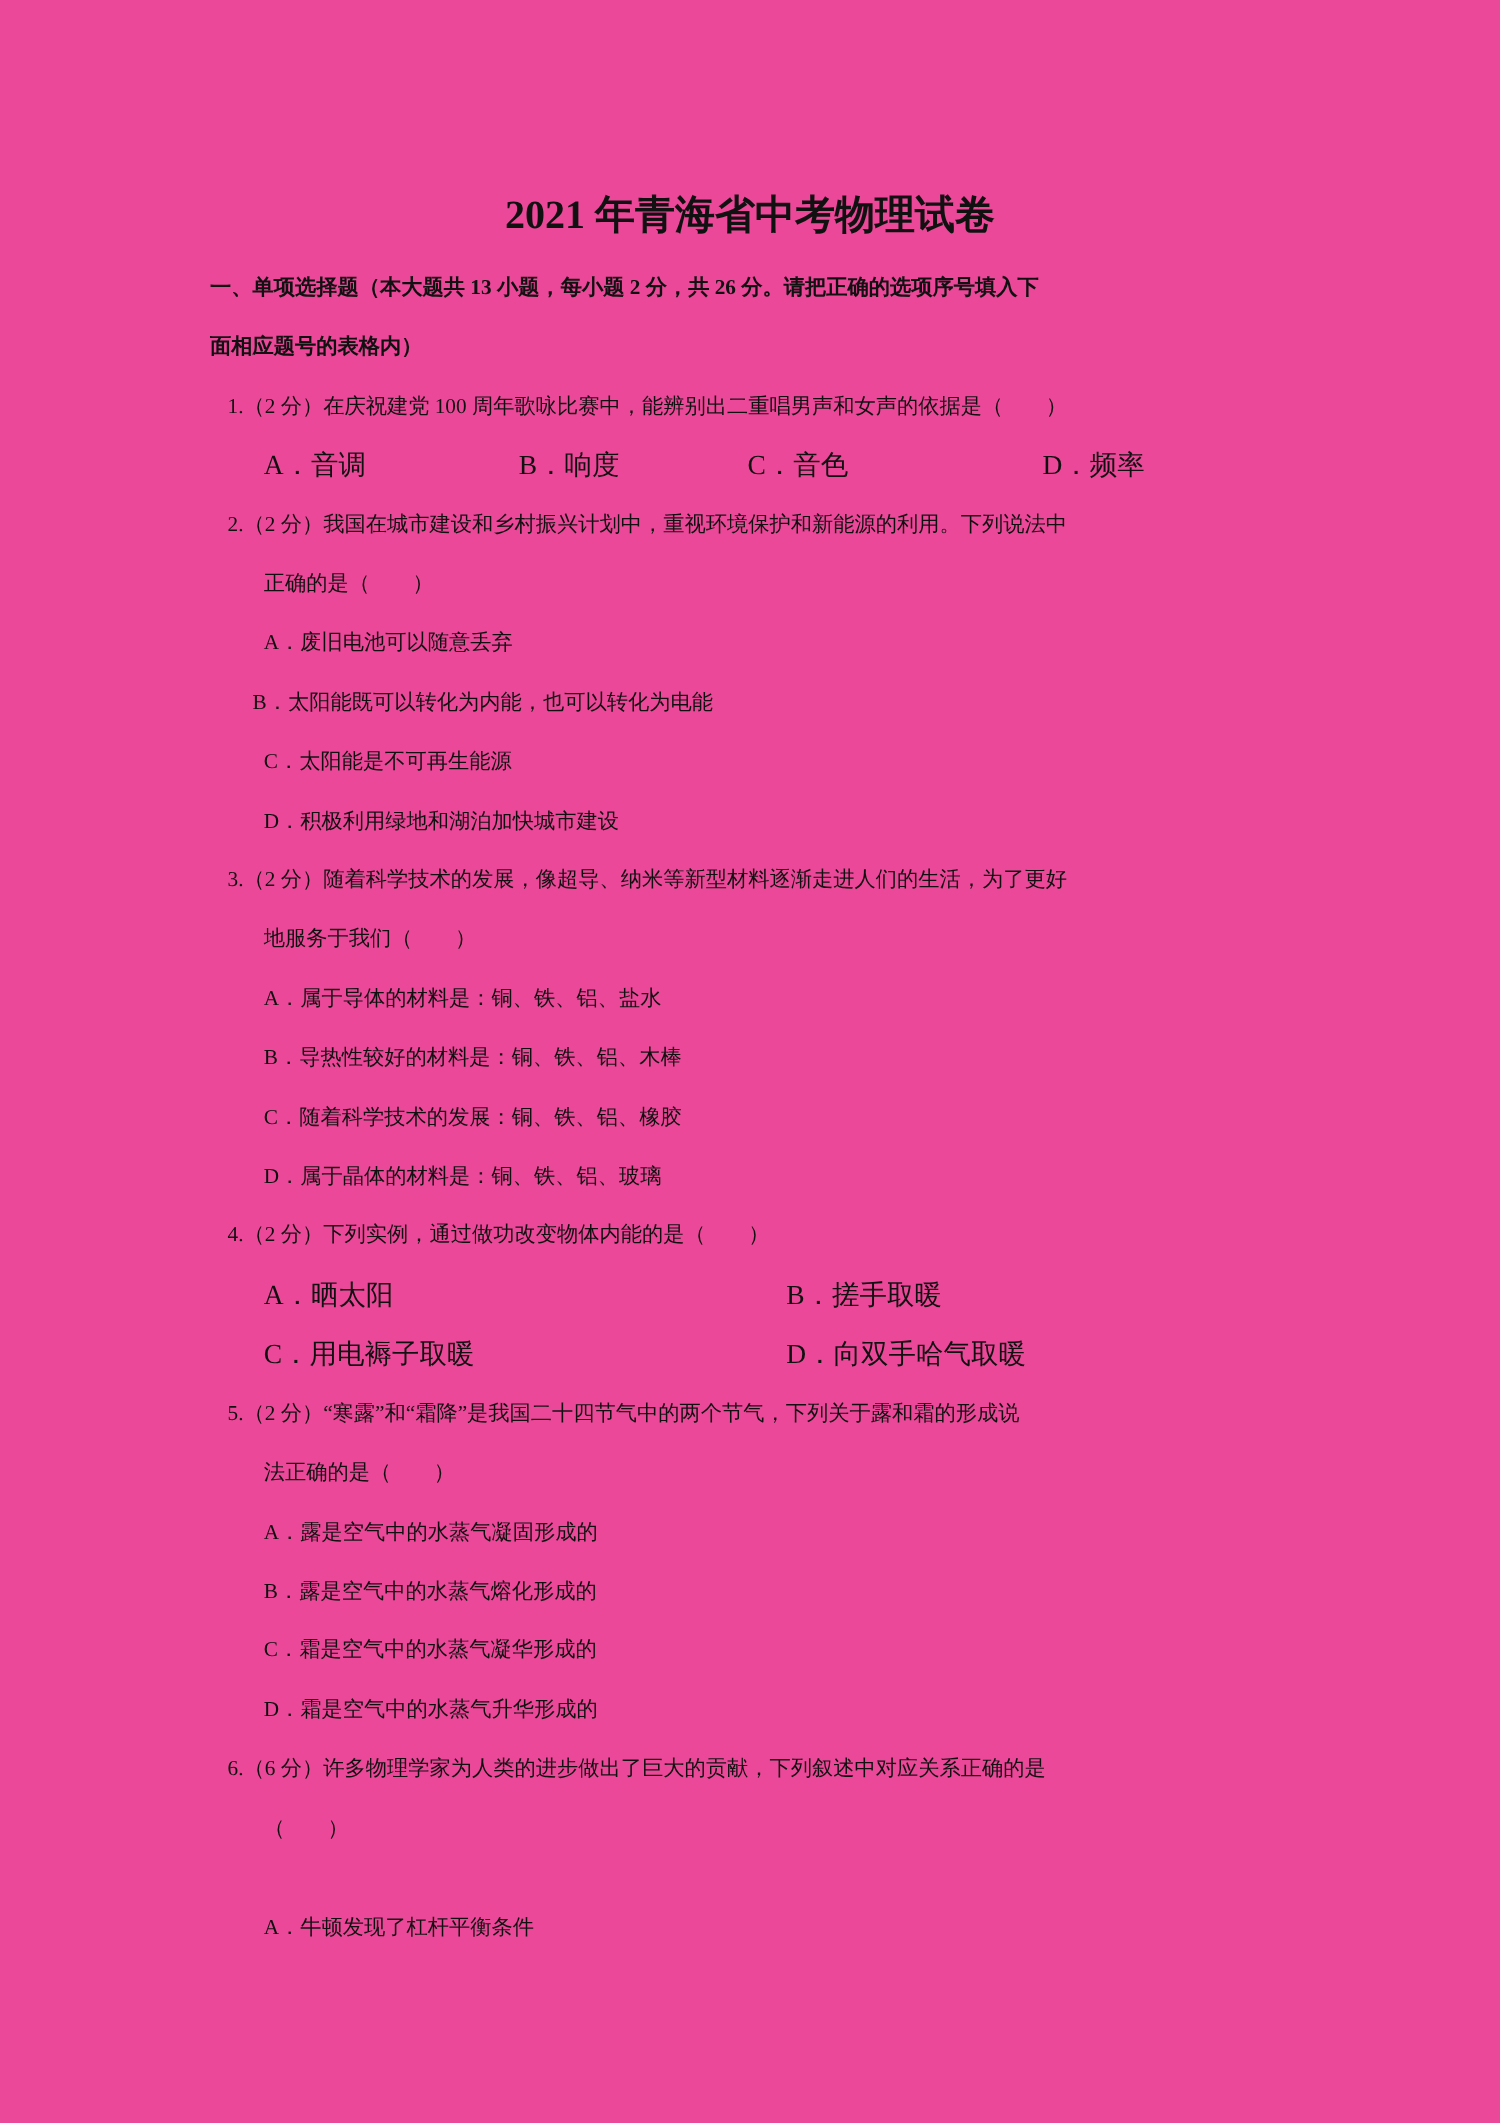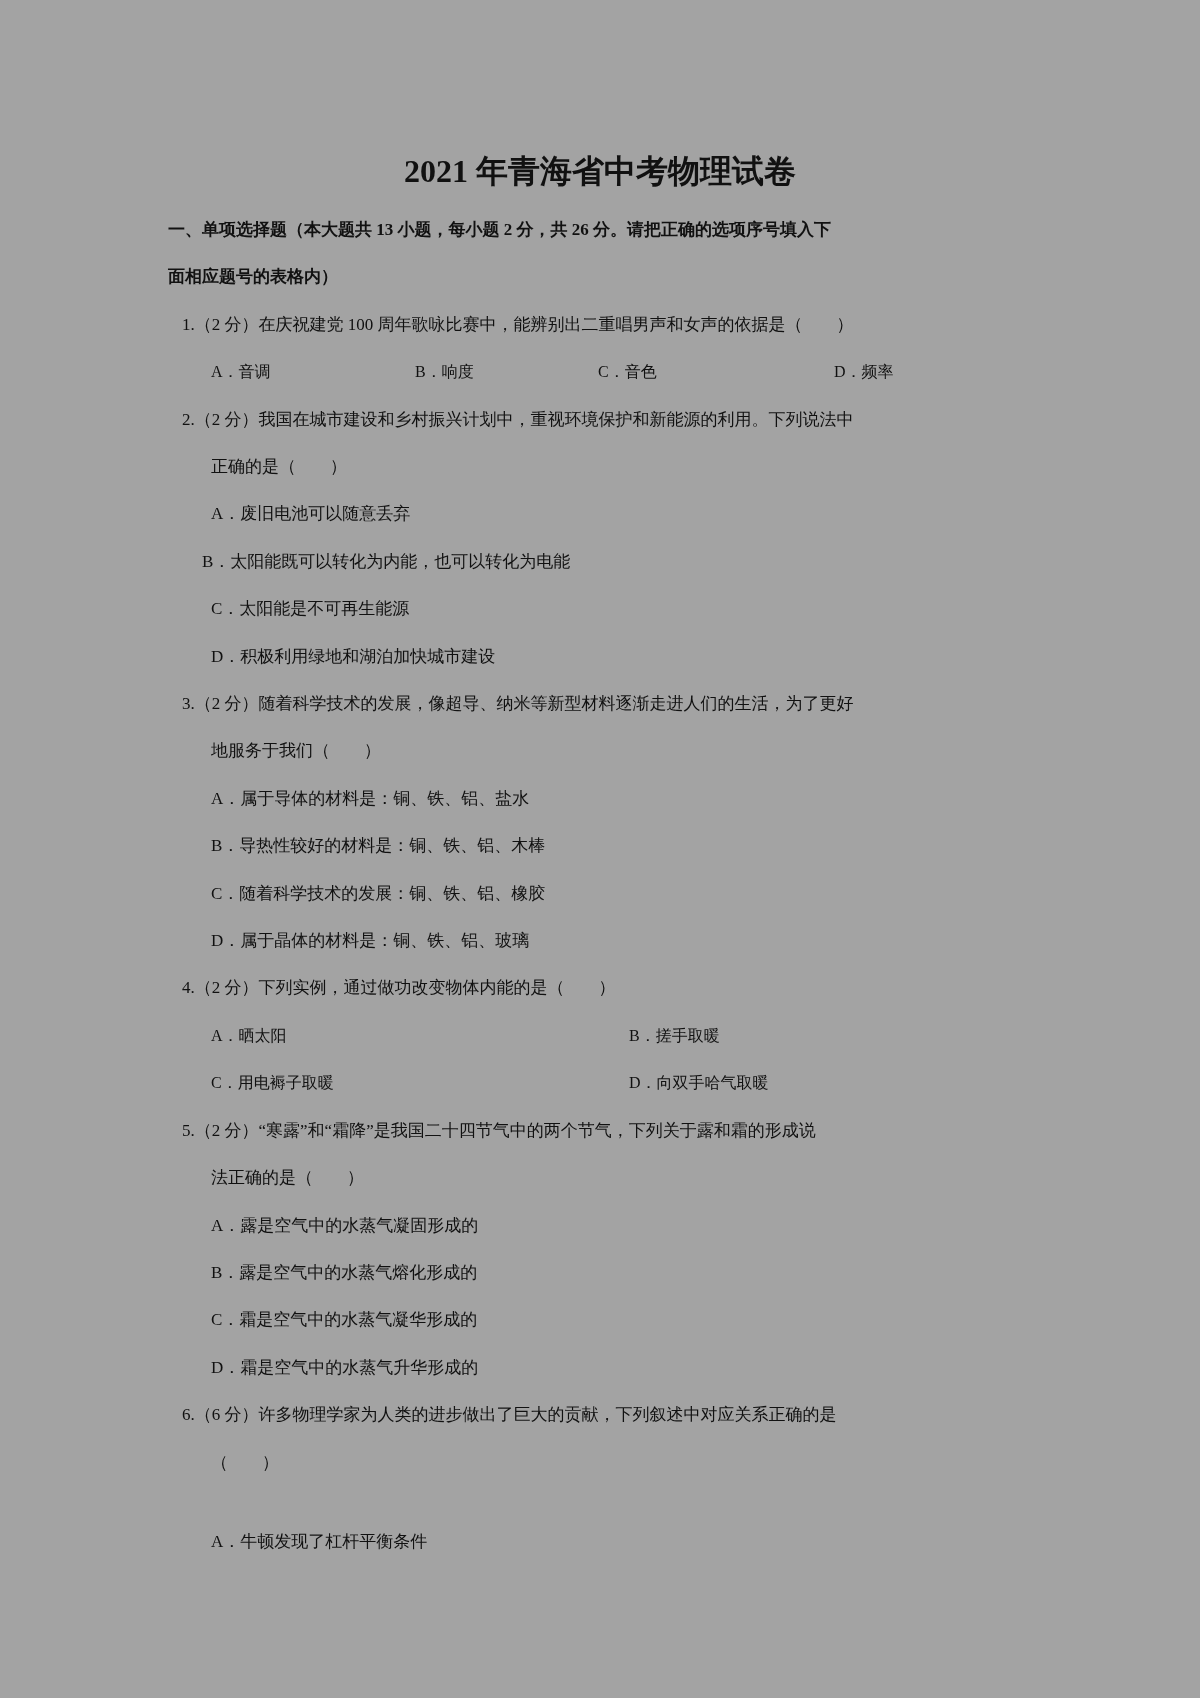--- a/index.html
+++ b/index.html
@@ -4,21 +4,21 @@
 <style>
   html, body {
     margin: 0;
     padding: 0;
     background: #ffffff;
   }
   .page {
     position: relative;
     width: 1200px;
     height: 1698px;
-    background: #a3a3a3;
+    background: #ec4899;
     color: #111111;
     font-family: "Liberation Serif", "DejaVu Serif", serif;
     overflow: hidden;
   }
   .doc-title {
     position: absolute;
     top: 150px;
     left: 0;
     width: 1200px;
     text-align: center;
@@ -36,21 +36,21 @@
   .bold { font-weight: bold; }
   .row {
     position: absolute;
     left: 0;
     width: 1200px;
     height: 34px;
   }
   .row .cell {
     position: absolute;
     top: 0;
-    font-size: 16px;
+    font-size: 22px;
     line-height: 34px;
     white-space: nowrap;
   }
 </style>
 </head>
 <body>
 
 <div class="page">
 
   <div class="doc-title">2021 年青海省中考物理试卷</div>

